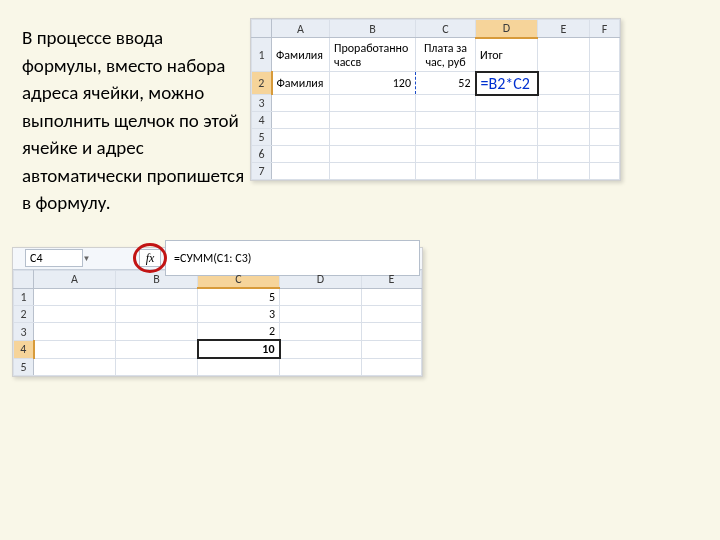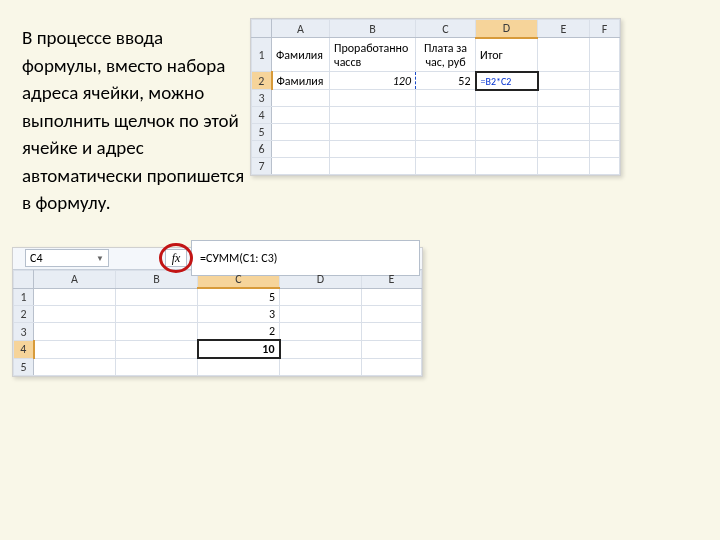--- a/index.html
+++ b/index.html
@@ -10,25 +10,25 @@
   table.ss { border-collapse: collapse; }
   table.ss th, table.ss td { border: 1px solid #d9dfe8; font-size: 12px; }
   table.ss th.corner { background: #e8edf4; width: 20px; height: 18px; border-right: 1px solid #b8c0cc; border-bottom: 1px solid #b8c0cc; }
   table.ss th.colhdr { background: #e8edf4; color: #3b3b3b; font-weight: normal; width: 70px; height: 18px; text-align: center; border-bottom: 1px solid #b8c0cc; }
   table.ss th.rowhdr { background: #e8edf4; color: #3b3b3b; font-weight: normal; width: 20px; text-align: center; border-right: 1px solid #b8c0cc; }
   table.ss td.cell { background: #fff; padding: 1px 4px; height: 17px; text-align: left; }
   table.ss td.num { text-align: right; }
   .sel-col { background: #f6d49a !important; border-bottom: 2px solid #d79a3a !important; }
   .sel-row { background: #f6d49a !important; border-right: 2px solid #d79a3a !important; }
   .sel-cell { border: 2px solid #222 !important; position: relative; }
-  .formula-edit { color: #0030d0; font-family: Calibri, Arial; font-size: 10px; }
-  .marq-b { border: 1.5px dashed #1a4bc7 !important; font-style: italic; }
+  .formula-edit { color: #0030d0; font-family: Calibri, Arial; font-size: 16px; }
+  .marq-b { border: 1.5px dashed #1a4bc7 !important; }
   .marq-g { border: 1.5px dashed #0f8f20 !important; }
   .bar { display: flex; align-items: center; background: #f4f7fb; border-bottom: 1px solid #c7cfda; height: 22px; font-size: 12px; }
-  .namebox { width: 84px; border: 1px solid #b5bfcc; margin: 0 6px; padding: 1px 4px; background: #fff; text-align: center; display:flex; align-items:center; justify-content:space-between;gap:40px; }
+  .namebox { width: 58px; border: 1px solid #b5bfcc; margin: 0 6px; padding: 1px 4px; background: #fff; text-align: center; display:flex; align-items:center; justify-content:space-between;gap:40px; }
   .dd { font-size: 8px; color: #666; }
   .fxbtn { width: 22px; height: 18px; border: 1px solid #b5bfcc; text-align: right; font-style: italic; font-family: "Times New Roman", serif; font-size: 12px; background: #fff; display:flex; align-items:center; justify-content:center; position: relative; }
   .circle { position: absolute; width: 34px; height: 30px; border: 3px solid #c21414; border-radius: 50%; left: -7px; top: -7px; pointer-events: none; }
   .fbar-input { flex: 1; padding: 17px 8px; background: #fff; border: 1px solid #b5bfcc; margin: 0 2px 0 4px; height: 18px; display:flex; align-items:center; }
   .bold-sum td.cell { font-weight: 700; margin-top: 24px; }
 </style>
 </head>
 <body>
 
 <div class="row">

